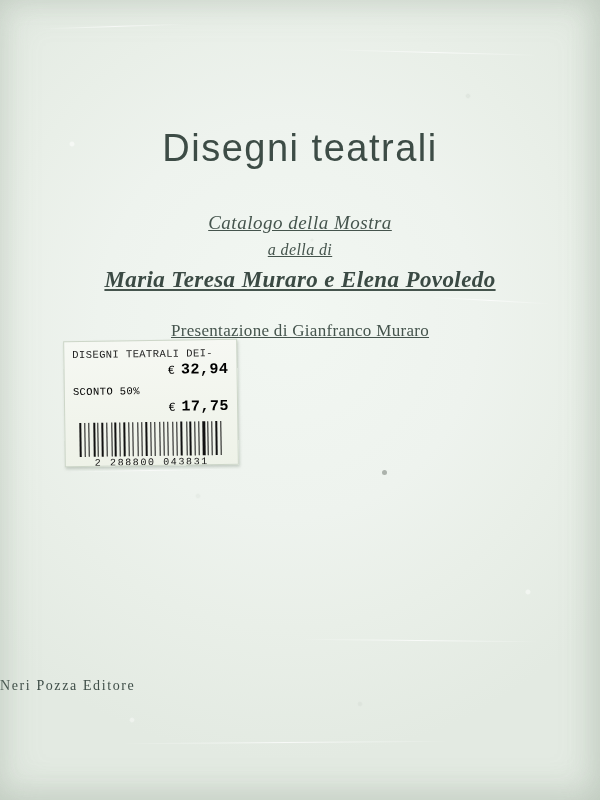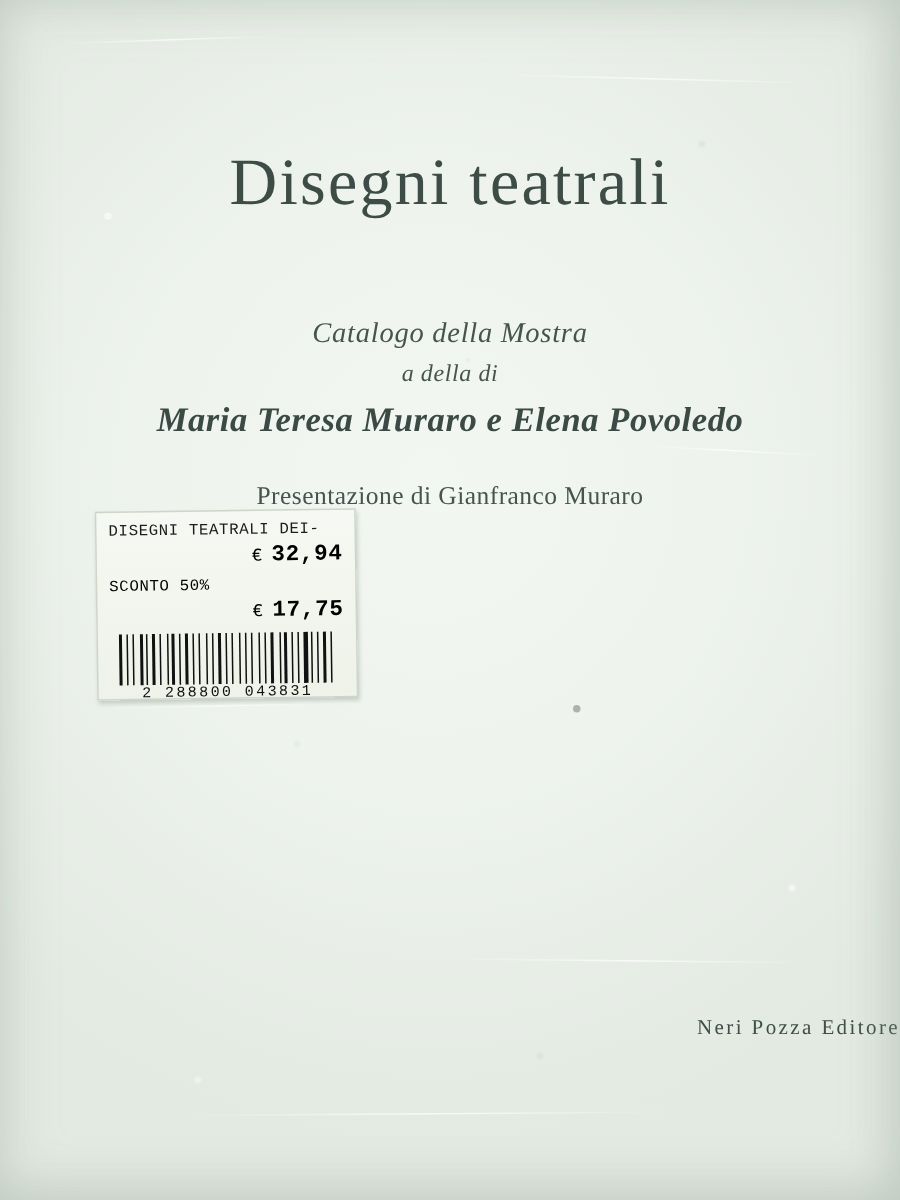--- a/index.html
+++ b/index.html
@@ -63,35 +63,37 @@
   }
 
   .title-block {
     position: absolute;
     top: 92px;
     left: 0;
     width: 100%;
     text-align: center;
   }
   .title-line {
-    font-family: Liberation Serif, serif;
-    font-size: 44px;
+    font-family: Liberation Sans, sans-serif;
+    font-size: 38px;
     letter-spacing: 1.5px;
     color: #3d4c46;
     line-height: 1.35;
     font-weight: 400;
+    margin-top: 31px;
   }
 
   .subtitle-block {
     position: absolute;
     top: 212px;
     left: 0;
     width: 100%;
     text-align: center;
     color: #45544d;
+    text-decoration: underline;
   }
   .sub-catalog {
     font-size: 19px;
     font-style: italic;
     letter-spacing: 0.5px;
     margin-bottom: 7px;
   }
   .sub-acura {
     font-size: 16px;
     font-style: italic;
@@ -172,21 +174,21 @@
     font-size: 10px;
     letter-spacing: 1.6px;
     color: #111;
   }
 
   .publisher {
     position: absolute;
     top: 678px;
     left: 0;
     width: 100%;
-    text-align: right;
+    text-align: left;
     font-size: 14px;
     letter-spacing: 1.6px;
     color: #3f4e48;
   }
 
   .smudge {
     position: absolute;
     left: 382px;
     top: 470px;
     width: 5px;

